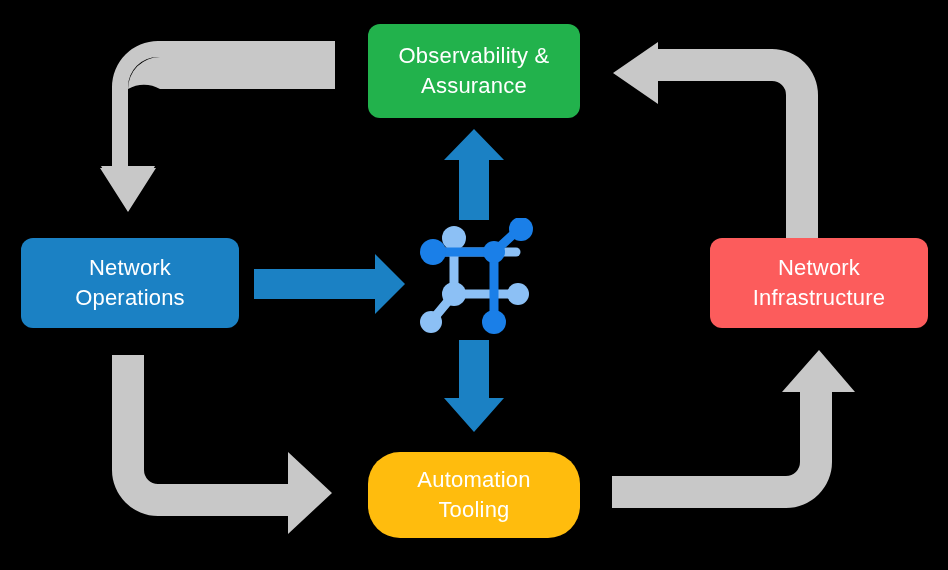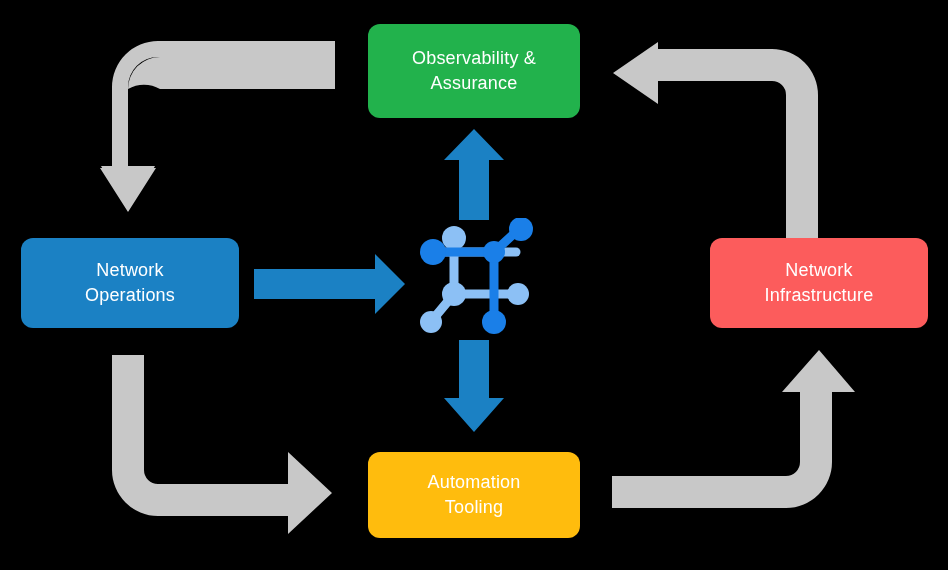--- a/index.html
+++ b/index.html
@@ -16,39 +16,39 @@
     font-family: "Liberation Sans", sans-serif;
   }
   .node-box {
     position: absolute;
     border-radius: 12px;
     display: flex;
     align-items: center;
     justify-content: center;
     text-align: center;
     color: #ffffff;
-    font-size: 18px;
+    font-size: 22px;
     line-height: 1.38;
     font-weight: 400;
     letter-spacing: 0.2px;
     box-sizing: border-box;
     padding: 4px 17px;
     white-space: pre-line;
   }
   #box-observability {
     left: 368px; top: 24px; width: 212px; height: 94px;
   }
   #box-network-operations {
     left: 21px; top: 238px; width: 218px; height: 90px;
   }
   #box-network-infrastructure {
     left: 710px; top: 238px; width: 218px; height: 90px;
   }
   #box-automation-tooling {
-    left: 368px; top: 452px; width: 212px; height: 86px;
+    left: 368px; top: 452px; width: 212px; height: 86px; border-radius: 32px;
   }
   .svg-layer {
     position: absolute;
     left: 0; top: 0;
     width: 948px;
     height: 570px;
   }
   #icon-wrap {
     position: absolute;
     left: 418px; top: 218px;

